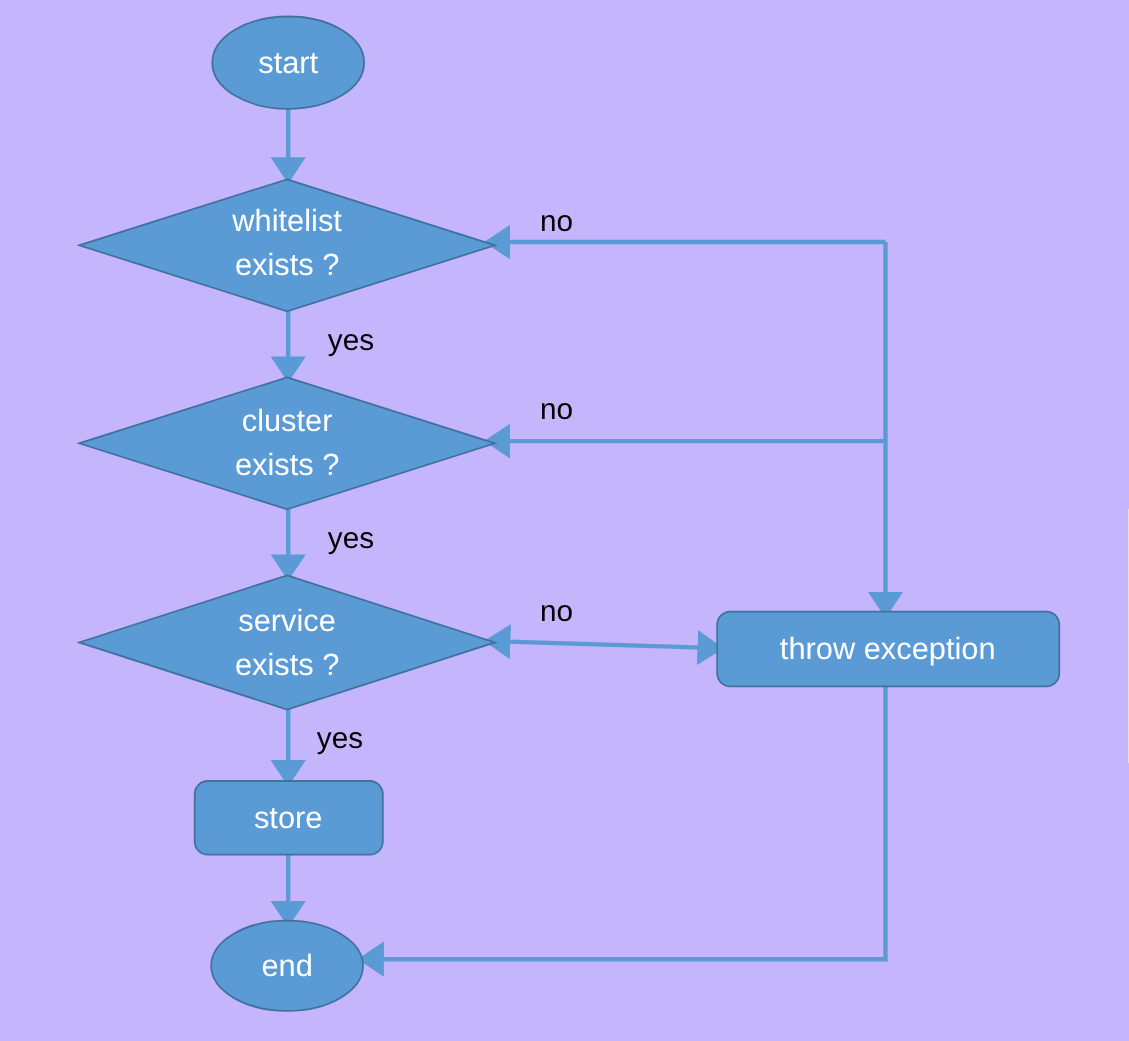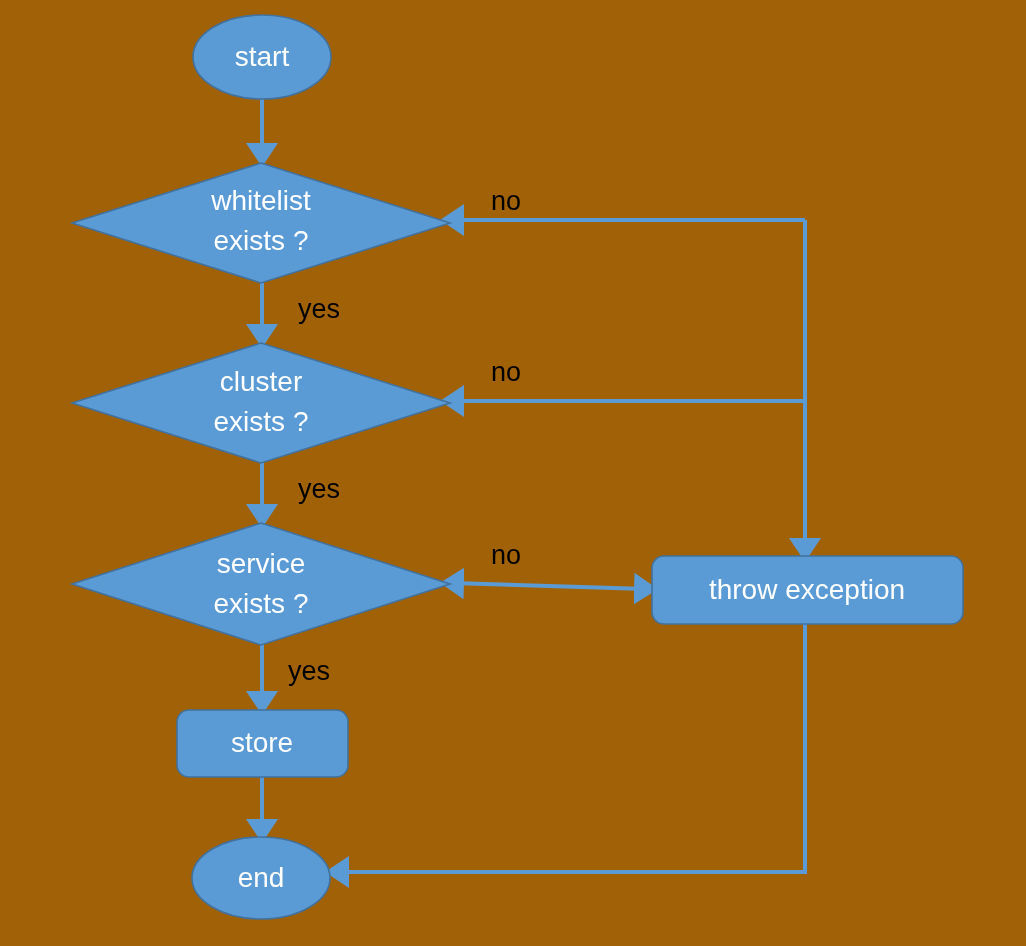--- a/index.html
+++ b/index.html
@@ -8,21 +8,21 @@
     padding: 0;
     background: #ffffff;
   }
   body {
     font-family: "Liberation Sans", sans-serif;
   }
   #canvas {
     position: relative;
     width: 1026px;
     height: 946px;
-    background: #a16207;
+    background: #c4b5fd;
     overflow: hidden;
   }
   #flow-svg {
     position: absolute;
     top: 0;
     left: 0;
     width: 1026px;
     height: 946px;
   }
   .node-text {

